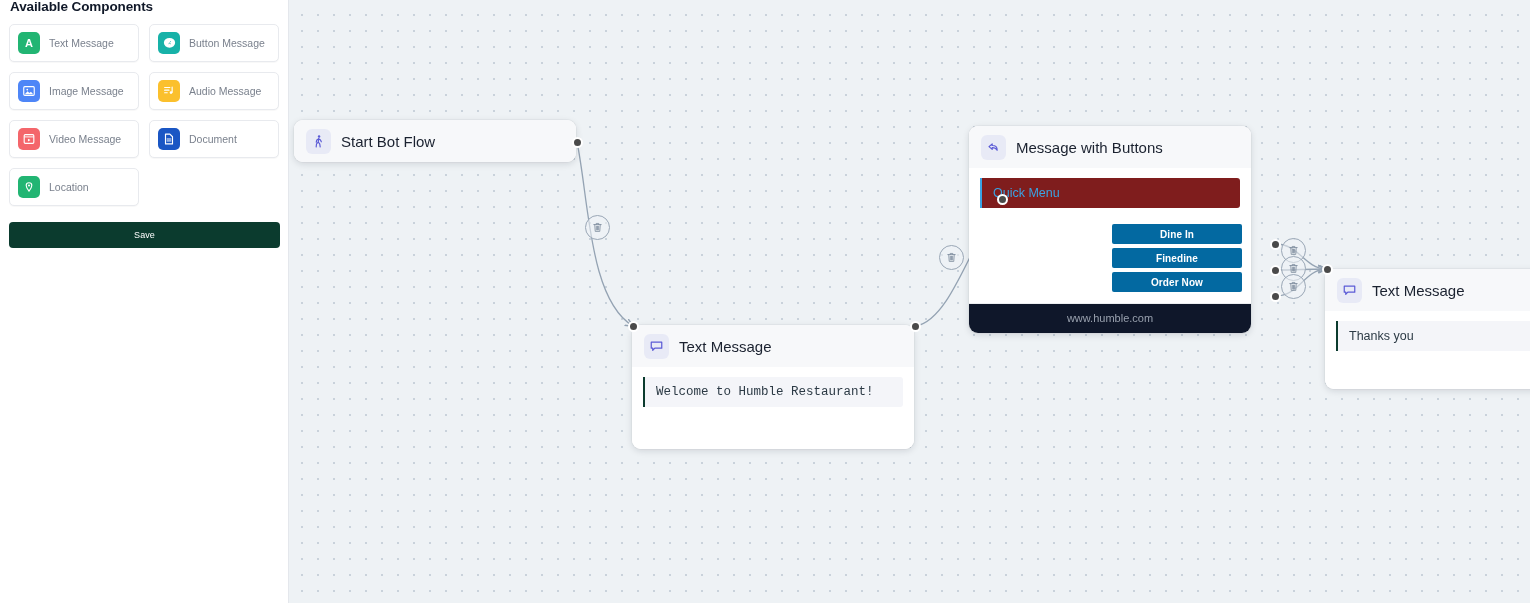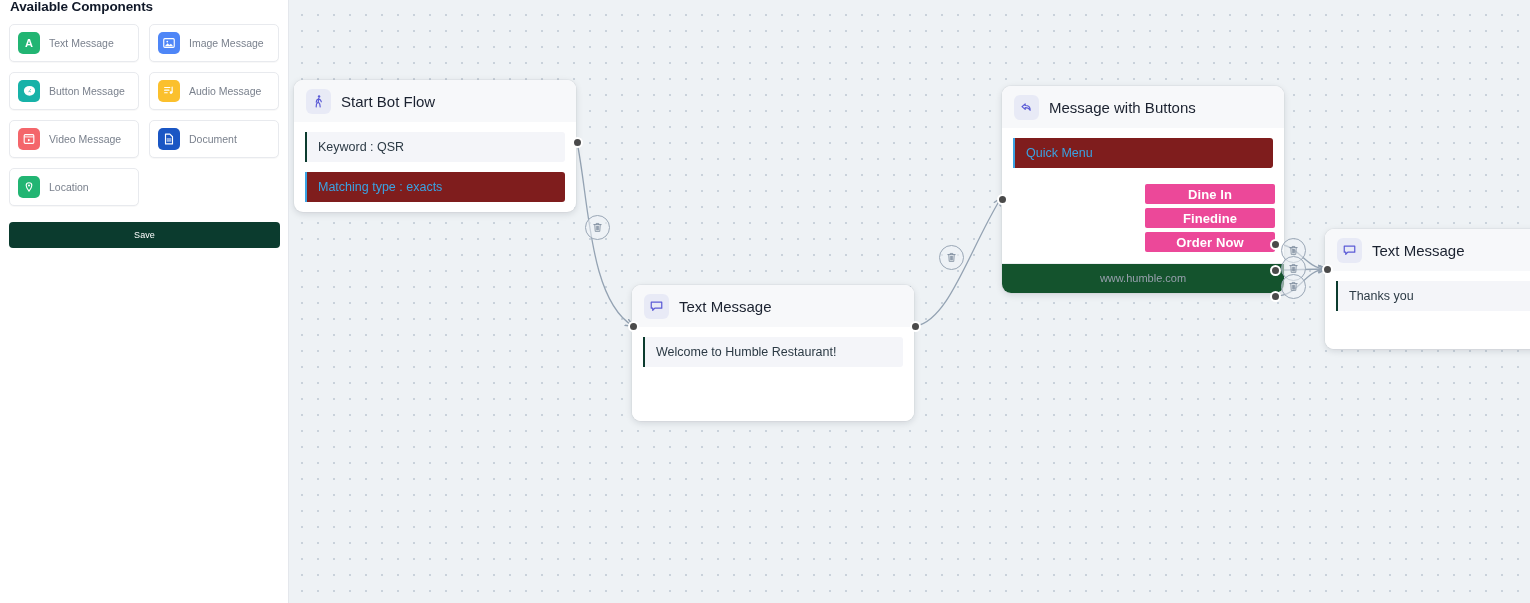--- a/index.html
+++ b/index.html
@@ -92,20 +92,21 @@
   .edges { position: absolute; inset: 0; width: 100%; height: 100%; pointer-events: none; }
   .edge-path { fill: none; stroke: #94a3b3; stroke-width: 1.3px; }
 
   
   .node {
     position: absolute;
     background: #ffffff;
     border-radius: 9px;
     box-shadow: 0 2px 7px rgba(16,24,40,0.13), 0 0 0 1px rgba(16,24,40,0.03);
     overflow: hidden;
+    margin-top: 40px;
   }
   .node-head {
     display: flex;
     align-items: center;
     gap: 10px;
     padding: 9px 12px 8px 12px;
     background: #f7f8fa;
   }
   .node-head-ico {
     width: 25px; height: 25px;
@@ -133,37 +134,37 @@
     color: #2c3a45;
     border-radius: 0 3px 3px 0;
   }
   .field.first { margin-top: 10px; }
   .field.blue {
     border-left-color: #3aa3e3;
     background: #7f1d1d;
     color: #3aa3e3;
   }
   .node-foot {
-    background: #14532d;
+    background: #0f172a;
     text-align: center;
     font-size: 11px;
     color: #98a0ad;
     padding: 8px 0 9px 0;
     border-top: 1px solid #eceef1;
   }
   .btn-list {
     display: flex; flex-direction: column; gap: 4px;
     align-items: flex-end;
     padding: 6px 9px 11px 9px;
   }
   .btn-item {
     width: 130px; height: 20px;
-    background: #ec4899;
+    background: #0369a1;
     color: #ffffff;
-    font-size: 13px;
+    font-size: 10px;
     font-weight: bold;
     display: flex; align-items: center; justify-content: center;
     border-radius: 2px;
     cursor: pointer;
     letter-spacing: 0.1px;
   }
 
   
   .handle {
     position: absolute;
@@ -200,38 +201,38 @@
       <div class="comp-card">
         <span class="comp-ico" style="background:#22b573">
           <svg width="14" height="14" viewBox="0 0 14 14">
               <text x="7" y="11" font-family="Liberation Sans, sans-serif" font-size="11" font-weight="bold" fill="#fff" text-anchor="middle">A</text>
             </svg>
         </span>
         <span class="comp-label">Text Message</span>
       </div>
 
       <div class="comp-card">
+        <span class="comp-ico" style="background:#17b2a8">
+          <svg width="15" height="15" viewBox="0 0 16 16">
+              <path d="M8 2a6 5.2 0 1 0 0 10.4 6 5.2 0 0 0 6-5.2A6 5.2 0 0 0 8 2z" fill="#fff"></path>
+              <path d="M9.6 5.3 7.3 7.1l2.3 1.9V7.9c-1.2 0-2 .3-2.6 1.1.1-1.6.9-2.4 2.6-2.5z" fill="#17b2a8"></path>
+            </svg>
+        </span>
+        <span class="comp-label">Button Message</span>
+      </div>
+
+      <div class="comp-card">
         <span class="comp-ico" style="background:#4e86f7">
           <svg width="14" height="14" viewBox="0 0 16 16">
               <rect x="2" y="3" width="12" height="10" rx="1.2" fill="none" stroke="#fff" stroke-width="1.3"></rect>
               <circle cx="6" cy="6.4" r="1" fill="#fff"></circle>
               <path d="M3.2 11.6 6.4 8.4l2 2 1.8-1.6 2.6 2.8z" fill="#fff"></path>
             </svg>
         </span>
         <span class="comp-label">Image Message</span>
-      </div>
-
-      <div class="comp-card">
-        <span class="comp-ico" style="background:#17b2a8">
-          <svg width="15" height="15" viewBox="0 0 16 16">
-              <path d="M8 2a6 5.2 0 1 0 0 10.4 6 5.2 0 0 0 6-5.2A6 5.2 0 0 0 8 2z" fill="#fff"></path>
-              <path d="M9.6 5.3 7.3 7.1l2.3 1.9V7.9c-1.2 0-2 .3-2.6 1.1.1-1.6.9-2.4 2.6-2.5z" fill="#17b2a8"></path>
-            </svg>
-        </span>
-        <span class="comp-label">Button Message</span>
       </div>
 
       <div class="comp-card">
         <span class="comp-ico" style="background:#fbc02d">
           <svg width="14" height="14" viewBox="0 0 16 16">
               <path d="M3 4h6M3 7h5M3 10h3" stroke="#fff" stroke-width="1.3" stroke-linecap="round"></path>
               <path d="M11.6 3.4v6" stroke="#fff" stroke-width="1.3" stroke-linecap="round"></path>
               <circle cx="10.3" cy="9.8" r="1.5" fill="#fff"></circle>
             </svg>
         </span>
@@ -295,44 +296,40 @@
     <div class="node" style="left:5px; top:80px; width:282px;">
       <div class="node-head">
         <span class="node-head-ico">
           <svg width="15" height="15" viewBox="0 0 16 16">
               <circle cx="8.6" cy="2.7" r="1.3" fill="#5b5bd6"></circle>
               <path d="M8.2 5 6.2 6.4l-.6 2.4M8.2 5l1.9 1.3.9 2M8.2 5.4l-.5 3.3 1.6 1.9.5 3.2M7.7 8.7 5.9 10.6l-.4 3.2" stroke="#5b5bd6" stroke-width="1.25" fill="none" stroke-linecap="round" stroke-linejoin="round"></path>
             </svg>
         </span>
         <span class="node-title">Start Bot Flow</span>
       </div>
-      <div class="node-body">
-        <div class="field first">Keyword : QSR</div>
-        <div class="field blue">Matching type : exacts</div>
-      </div>
     </div>
     <span class="handle" style="left:283px; top:137px;"></span>
 
     <div class="node" style="left:343px; top:285px; width:282px;">
       <div class="node-head">
         <span class="node-head-ico">
           <svg width="15" height="15" viewBox="0 0 16 16">
               <path d="M2.4 3.4h11.2v6.4H6.2L4 12V9.8H2.4z" fill="none" stroke="#5b5bd6" stroke-width="1.3" stroke-linejoin="round"></path>
             </svg>
         </span>
         <span class="node-title">Text Message</span>
       </div>
-      <div class="node-body" style="padding-bottom:44px;">
+      <div class="node-body" style="padding-bottom:32px;font-family:Liberation Mono, monospace;">
         <div class="field first">Welcome to Humble Restaurant!</div>
       </div>
     </div>
     <span class="handle" style="left:339px; top:321px;"></span>
     <span class="handle" style="left:621px; top:321px;"></span>
 
-    <div class="node" style="left:713px; top:86px; width:282px;">
+    <div class="node" style="left:680px; top:86px; width:282px;">
       <div class="node-head">
         <span class="node-head-ico">
           <svg width="15" height="15" viewBox="0 0 16 16">
               <path d="M6.6 4.2 3.2 7.1l3.4 2.9V8.1c3 0 4.4.9 5.3 2.9.2-3.6-1.5-5-5.3-5.1z" fill="none" stroke="#5b5bd6" stroke-width="1.25" stroke-linejoin="round"></path>
             </svg>
         </span>
         <span class="node-title">Message with Buttons</span>
       </div>
       <div class="node-body">
         <div class="field blue first">Quick Menu</div>

